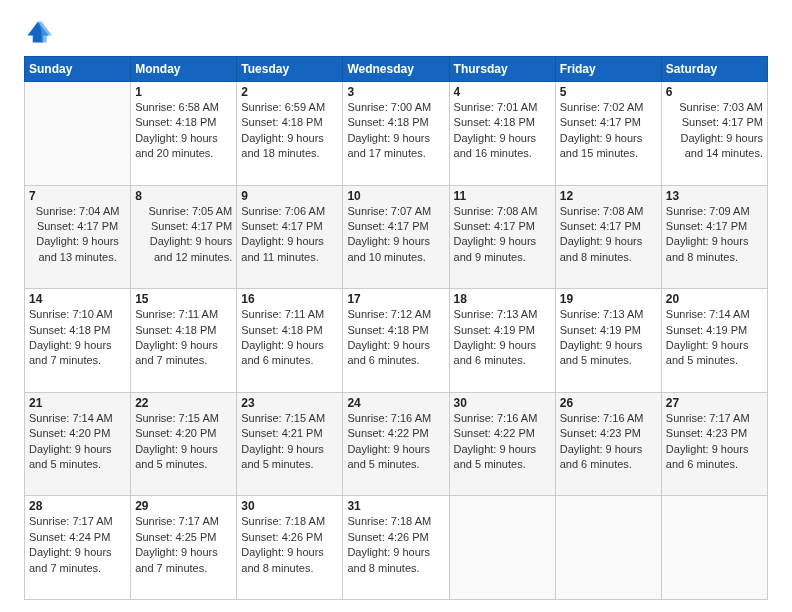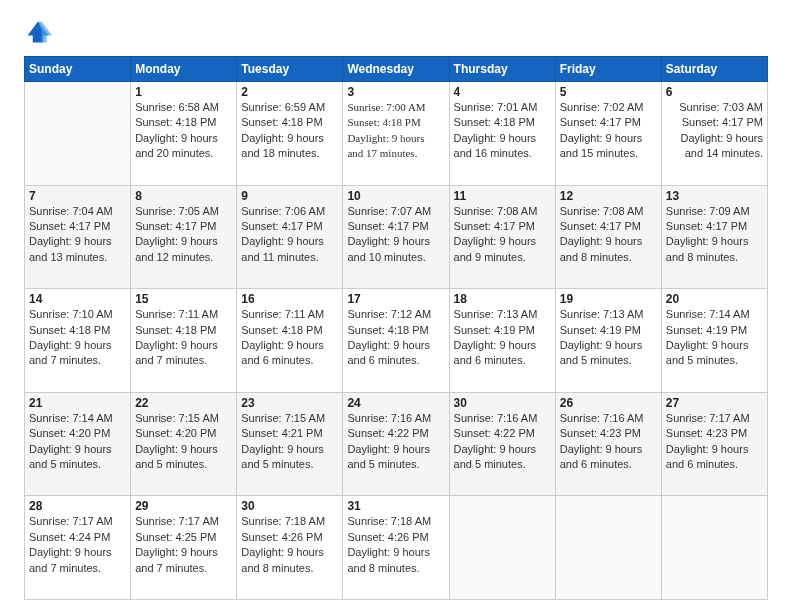--- a/index.html
+++ b/index.html
@@ -141,21 +141,21 @@
           </td>
           <td>
             <span class="day-num">2</span>
             <div class="day-info" style="white-space: pre-line;">Sunrise: 6:59 AM
 Sunset: 4:18 PM
 Daylight: 9 hours
 and 18 minutes.</div>
           </td>
           <td>
             <span class="day-num">3</span>
-            <div class="day-info" style="white-space: pre-line; font-family: Liberation Serif, serif;">Sunrise: 7:00 AM
+            <div class="day-info" style="white-space: pre-line;">Sunrise: 7:00 AM
 Sunset: 4:18 PM
 Daylight: 9 hours
 and 17 minutes.</div>
           </td>
           <td>
             <span class="day-num">4</span>
             <div class="day-info" style="white-space: pre-line;">Sunrise: 7:01 AM
 Sunset: 4:18 PM
 Daylight: 9 hours
 and 16 minutes.</div>
@@ -171,28 +171,28 @@
             <span class="day-num">6</span>
             <div class="day-info" style="white-space: pre-line; text-align: right;">Sunrise: 7:03 AM
 Sunset: 4:17 PM
 Daylight: 9 hours
 and 14 minutes.</div>
           </td>
         </tr>
         <tr class="row-shade">
           <td>
             <span class="day-num">7</span>
-            <div class="day-info" style="white-space: pre-line;">Sunrise: 7:04 AM
+            <div class="day-info" style="white-space: pre-line; text-align: center;">Sunrise: 7:04 AM
 Sunset: 4:17 PM
 Daylight: 9 hours
 and 13 minutes.</div>
           </td>
           <td>
             <span class="day-num">8</span>
-            <div class="day-info" style="white-space: pre-line;">Sunrise: 7:05 AM
+            <div class="day-info" style="white-space: pre-line; text-align: right;">Sunrise: 7:05 AM
 Sunset: 4:17 PM
 Daylight: 9 hours
 and 12 minutes.</div>
           </td>
           <td>
             <span class="day-num">9</span>
             <div class="day-info" style="white-space: pre-line;">Sunrise: 7:06 AM
 Sunset: 4:17 PM
 Daylight: 9 hours
 and 11 minutes.</div>

